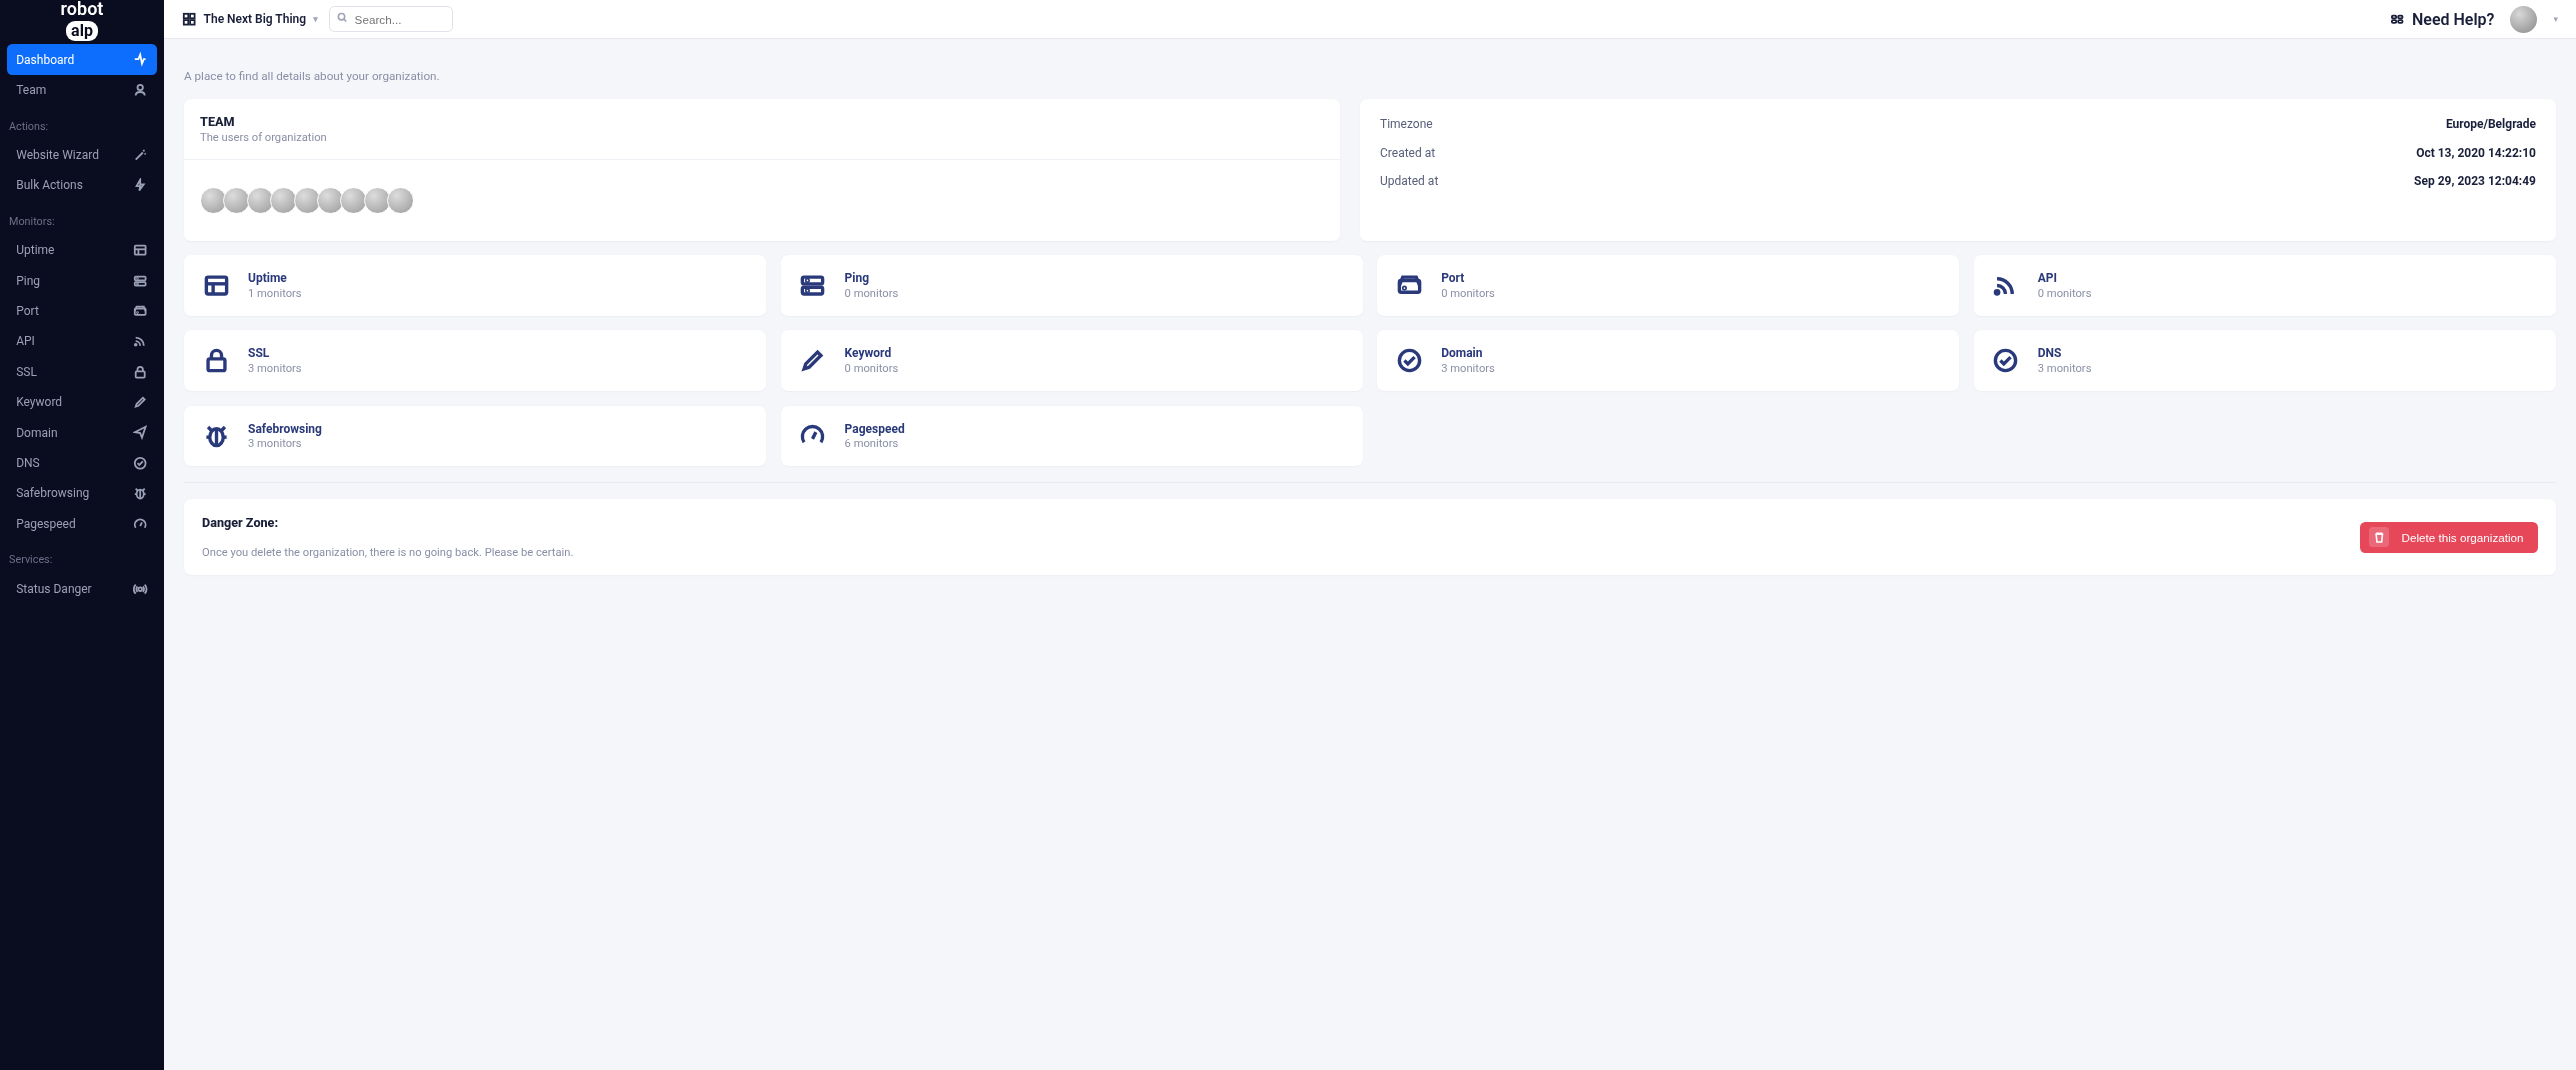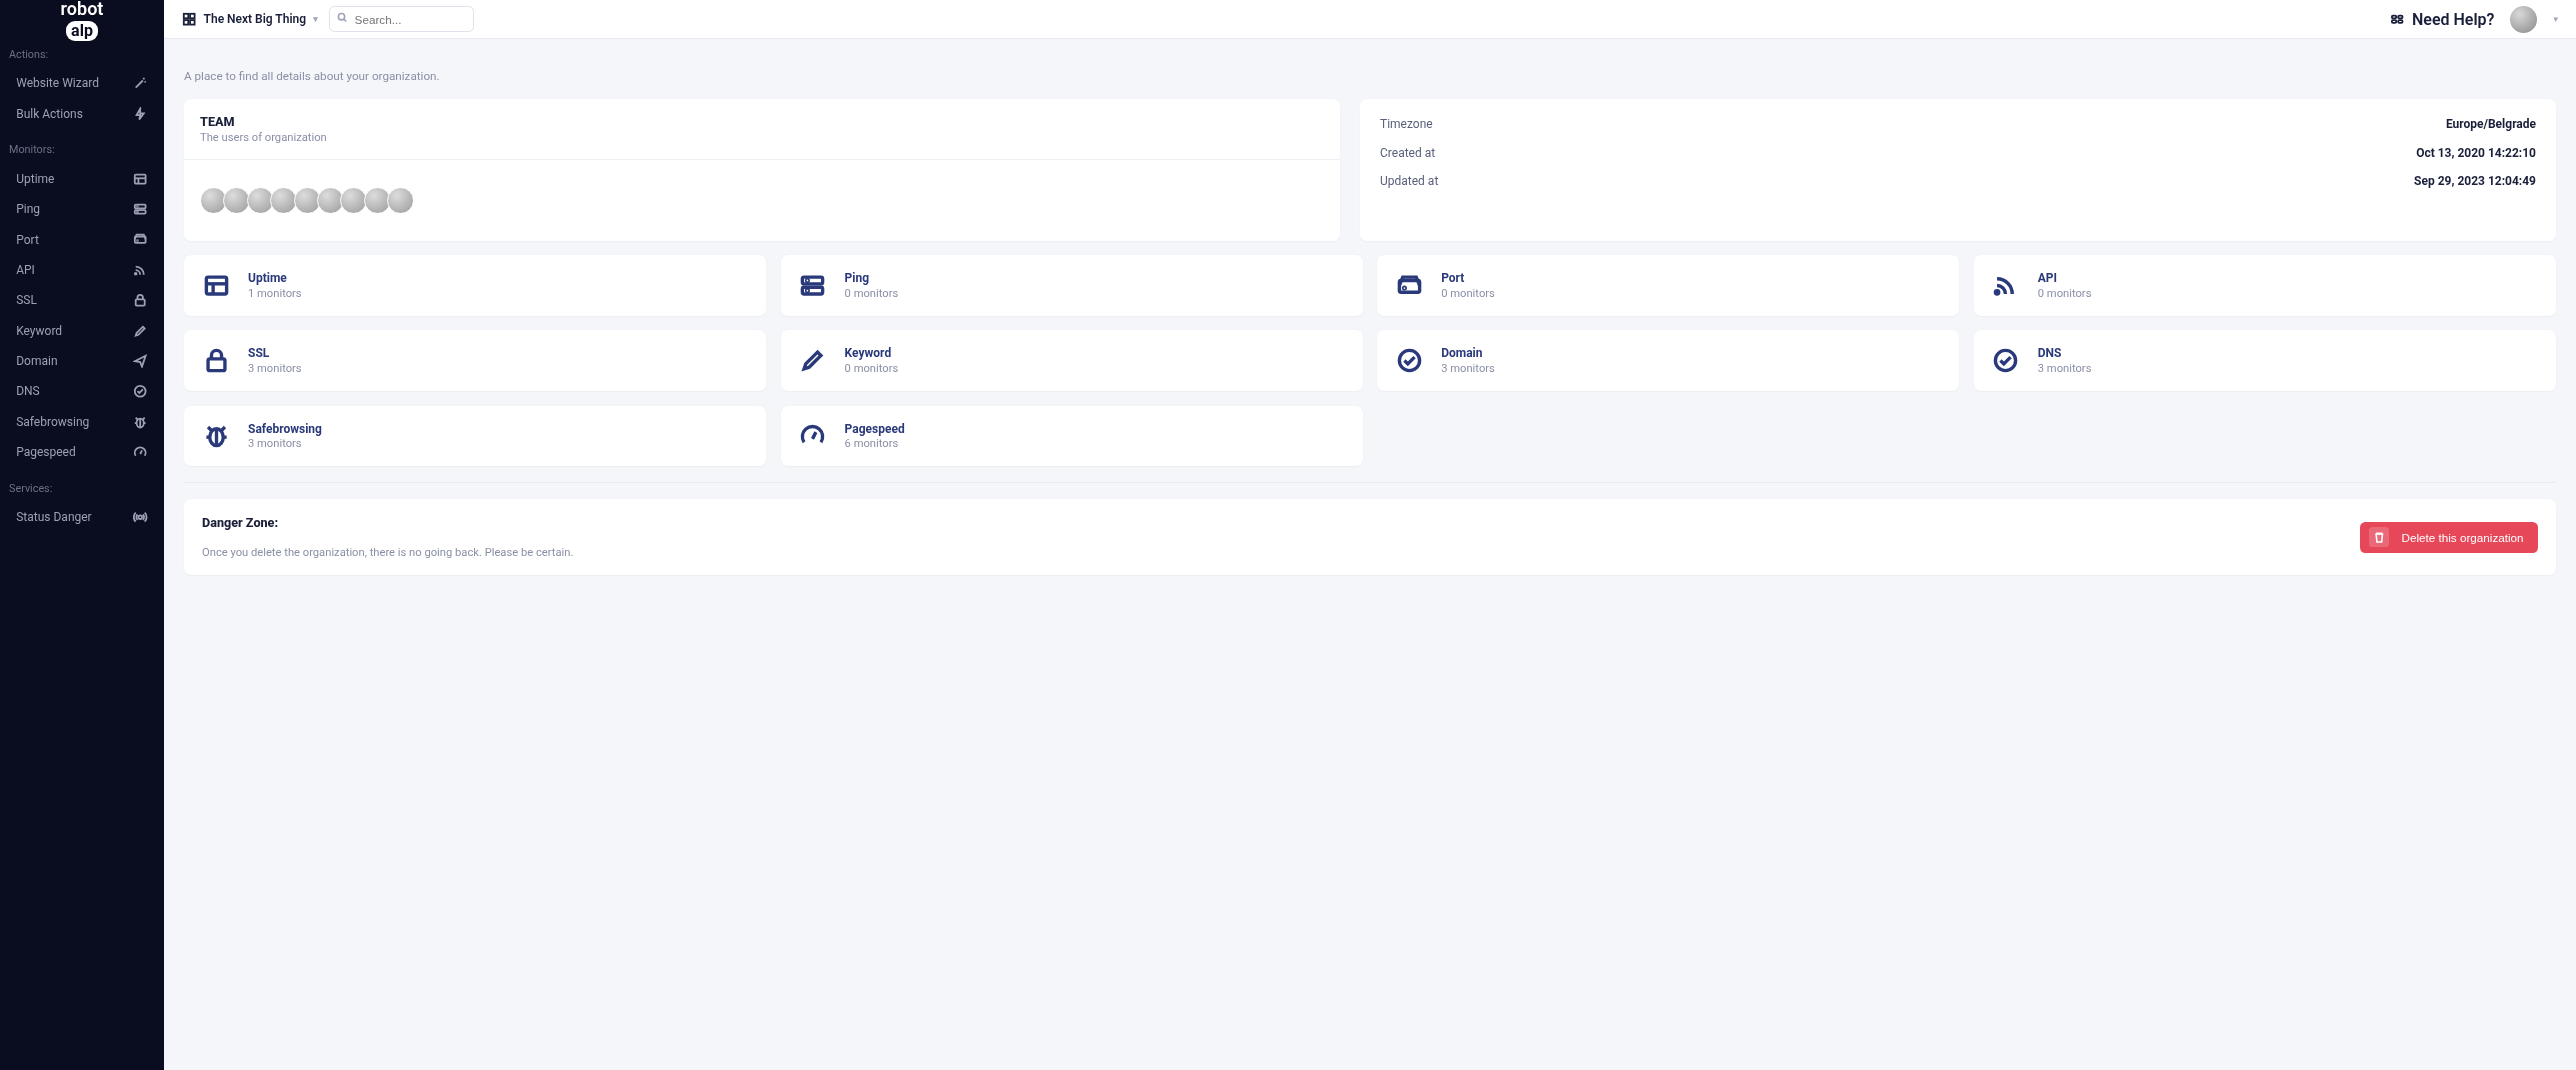--- a/index.html
+++ b/index.html
@@ -93,21 +93,21 @@
       display: flex;
       align-items: center;
       gap: 7.2px;
       color: #1a1f3a;
       font-weight: 600;
       font-size: 12px;
       cursor: pointer;
     }
     .search-box {
       position: relative;
-      width: 145px;
+      width: 124px;
     }
     .search-input {
       width: 100%;
       border: 0.9px solid #e0e2eb;
       border-radius: 5.4px;
       padding: 5.4px 7.2px 5.4px 25px;
       font-size: 11.7px;
       color: #555;
       outline: none;
     }
@@ -340,20 +340,38 @@
 </svg>
 
 <div class="layout">
   <aside class="sidebar">
     <div class="logo-box">
       <span class="logo-text">
         <span>robot</span>
         <span class="logo-badge">alp</span>
       </span>
     </div>
+    <div class="nav-list" id="nav-main">
+        <div class="nav-item active">
+    <span class="nav-label">Dashboard</span>
+    <span class="nav-icon">
+      <svg class="icon-svg-md" viewBox="0 0 16 16">
+              <use href="#i-activity"></use>
+            </svg>
+    </span>
+        </div>
+        <div class="nav-item">
+    <span class="nav-label">Team</span>
+    <span class="nav-icon">
+      <svg class="icon-svg-md" viewBox="0 0 16 16">
+              <use href="#i-user"></use>
+            </svg>
+    </span>
+        </div>
+      </div>
     <div id="nav-sections">
         <div class="nav-section">Actions:</div>
         <div class="nav-list">
           <div class="nav-item">
       <span class="nav-label">Website Wizard</span>
       <span class="nav-icon">
         <svg class="icon-svg-md" viewBox="0 0 16 16">
                 <use href="#i-wand"></use>
               </svg>
       </span>

